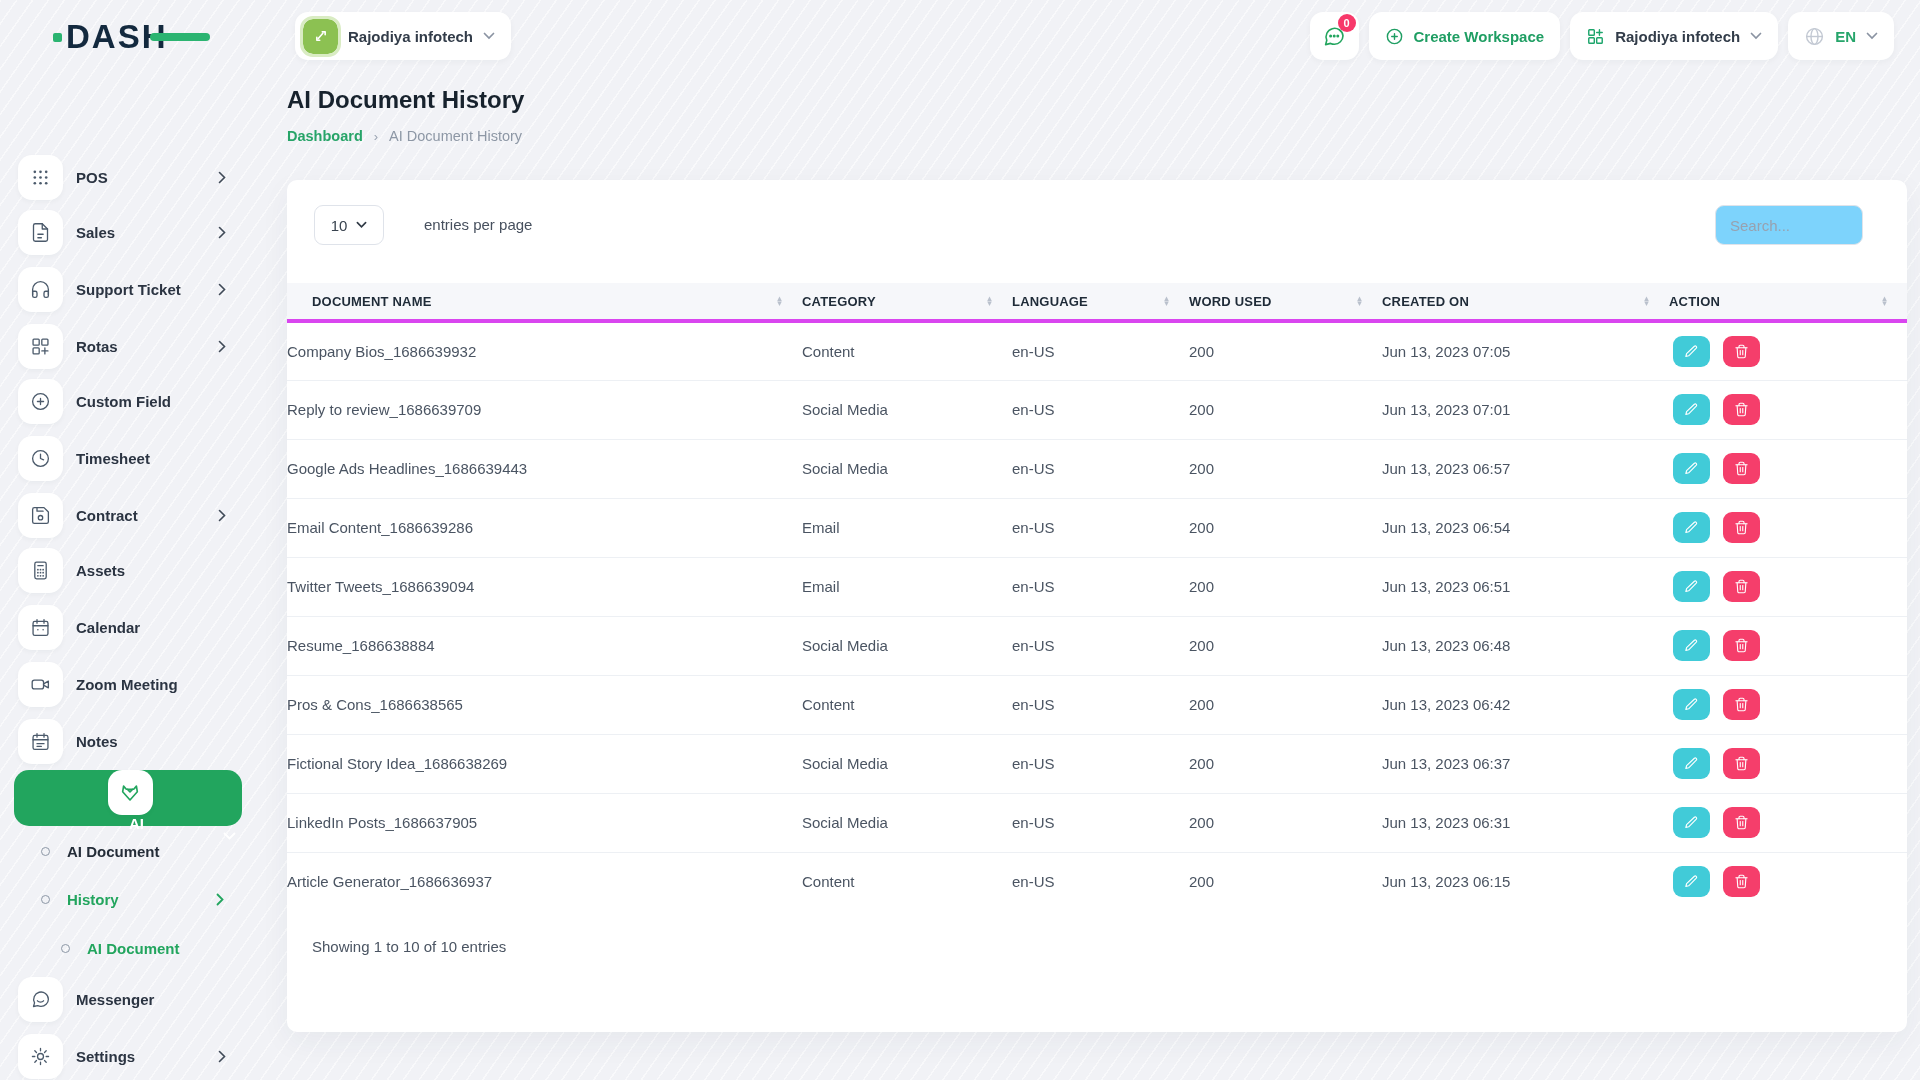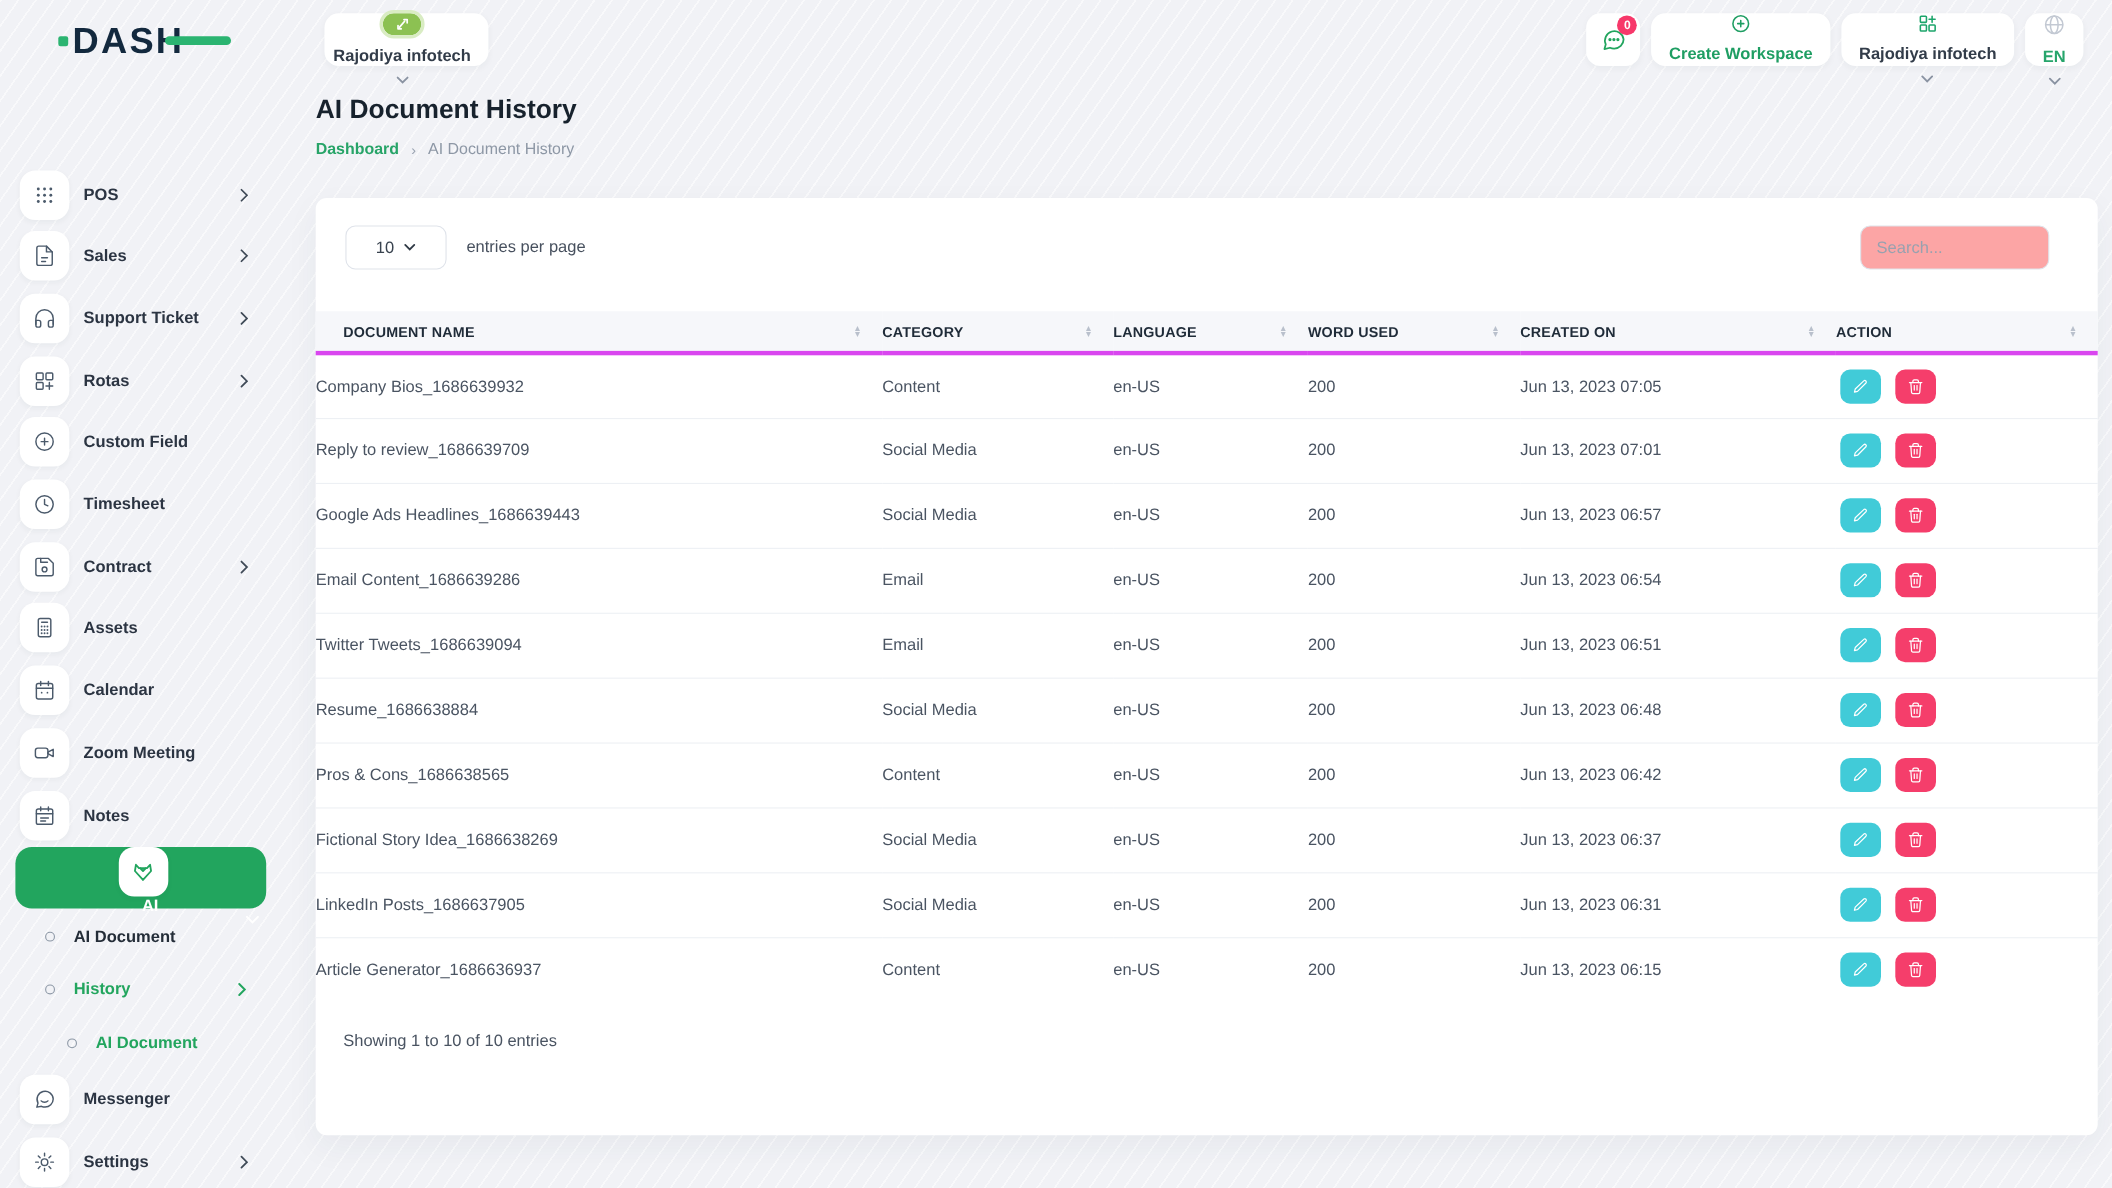--- a/index.html
+++ b/index.html
@@ -16,21 +16,21 @@
   }
 
   
   .logo { position:absolute; left:66px; top:18px; height:40px; cursor:pointer; }
   .logo-text { font-size:33px; font-weight:800; letter-spacing:2px; color:#13293e; }
   .logo::before { content:""; position:absolute; left:-13px; top:15px; width:9px; height:9px; border-radius:2px; background:#2bb471; }
   .logo::after  { content:""; position:absolute; right:-42px; top:15px; width:60px; height:8px; border-radius:4px; background:#2bb471; }
 
   .pill {
     height:48px; background:#fff; border-radius:13px; display:flex; align-items:center;
-    padding:0 16px; gap:10px; box-shadow:0 2px 6px rgba(30,40,60,.04); cursor:pointer;flex-direction:column;
+    padding:0 16px; gap:10px; box-shadow:0 2px 6px rgba(30,40,60,.04); cursor:pointer;
   }
   .ws-switcher { position:absolute; left:295px; top:12px; padding-left:8px; }
   .ws-avatar {
     width:35px; height:35px; border-radius:10px; background:#8cc152;
     display:flex; align-items:center; justify-content:center;
     outline:3px solid #d9ecc3;
   }
   .pill-label { font-size:15px; color:#323c49; font-weight:600; }
 
   .hdr-right { position:absolute; right:26px; top:12px; display:flex; gap:10px; align-items:center; }
@@ -76,30 +76,30 @@
   .breadcrumb { position:absolute; left:287px; top:128px; display:flex; gap:11px; align-items:center; font-size:14.5px; }
   .bc-home { color:#27a468; font-weight:600; cursor:pointer; }
   .bc-sep { color:#9aa3b1; font-size:13px; }
   .bc-current { color:#8d97a5; }
 
   .card {
     position:absolute; left:287px; top:180px; width:1620px; height:852px;
     background:#fff; border-radius:10px; box-shadow:0 10px 30px rgba(40,50,70,.05);
   }
   .select-box {
-    position:absolute; left:27px; top:25px; width:92px; height:40px;
+    position:absolute; left:27px; top:25px; width:70px; height:40px;
     border:1px solid #dfe3ea; border-radius:9px; background:#fff;
     display:flex; align-items:center; justify-content:center; gap:9px;
     font-size:15px; color:#39434f; cursor:pointer;
   }
   .entries-label { position:absolute; left:112px; top:25px; line-height:40px; font-size:15px; color:#47505e;margin-left:25px; }
   .search-input {
-    position:absolute; right:44px; top:25px; width:172px; height:40px;
+    position:absolute; right:44px; top:25px; width:148px; height:40px;
     border:1px solid #dfe3ea; border-radius:9px; padding:0 14px; font-size:15px; color:#39434f;
-    font-family:"Liberation Sans","DejaVu Sans",sans-serif; outline:none; background:#fca5a5;
+    font-family:"Liberation Sans","DejaVu Sans",sans-serif; outline:none; background:#7dd3fc;
   }
   .search-input::placeholder { color:#98a1af; }
 
   .table-wrap { position:absolute; left:0; top:103px; width:1620px; }
   table { width:100%; border-collapse:collapse; table-layout:fixed; }
   thead th {
     height:38px; background:#f6f7fa; border-bottom:4px solid #d946ef;
     font-size:13px; font-weight:bold; color:#1f2b38; text-align:right; letter-spacing:.2px; cursor:pointer;
   }
   .th-in { display:flex; align-items:center; justify-content:space-between; padding-right:20px; }

